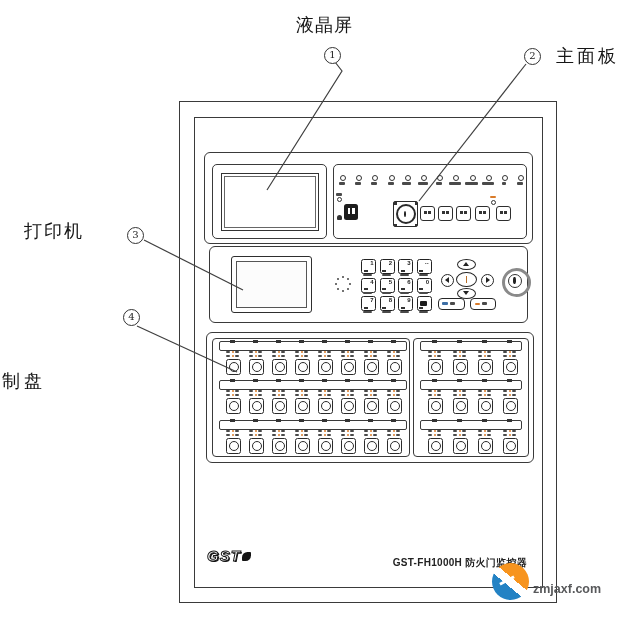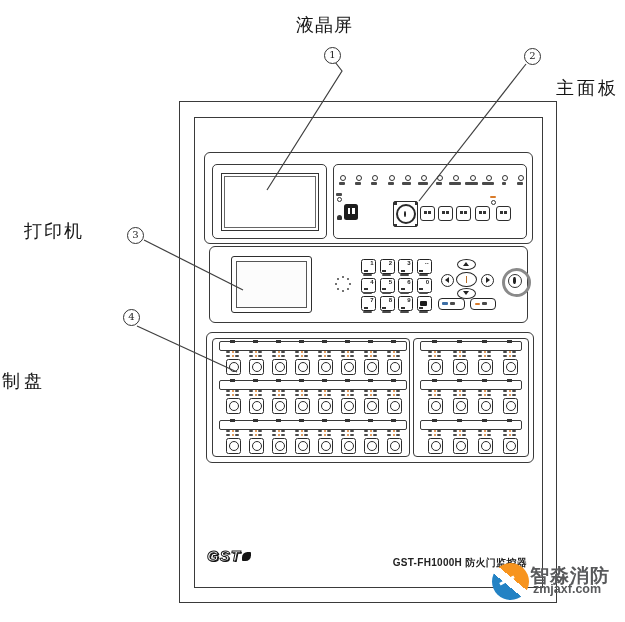--- a/index.html
+++ b/index.html
@@ -617,25 +617,24 @@
     <polyline points="335,62 342,71 267,190" fill="none" stroke="#3f3f3f" stroke-width="1.2"></polyline>
     <line x1="526" y1="64" x2="419" y2="201" stroke="#3f3f3f" stroke-width="1.2"></line>
     <line x1="144" y1="240" x2="243" y2="290" stroke="#3f3f3f" stroke-width="1.2"></line>
     <line x1="137" y1="326" x2="237" y2="372" stroke="#3f3f3f" stroke-width="1.2"></line>
   </svg>
 
   <div class="anno" style="left:296px;top:13px;letter-spacing:1px;">液晶屏</div>
   <div class="callout" style="left:324px;top:47px;">1</div>
 
   <div class="callout" style="left:524px;top:48px;">2</div>
-  <div class="anno" style="left:556px;top:44px;letter-spacing:3px;margin-top:32px;">主面板</div>
+  <div class="anno" style="left:556px;top:44px;letter-spacing:3px;">主面板</div>
 
   <div class="anno" style="left:24px;top:219px;letter-spacing:2px;">打印机</div>
   <div class="callout" style="left:127px;top:227px;">3</div>
 
   <div class="callout" style="left:123px;top:309px;">4</div>
   <div class="anno" style="left:2px;top:369px;letter-spacing:4px;">制盘</div>
 
   <div class="wm-logo" style="left:492px;top:563px;"></div>
-  <div class="wm-name" style="left:530px;top:563px;">智淼消防</div>
   <div class="wm-url" style="left:533px;top:582px;">zmjaxf.com</div>
 
 </div>
 
 </body></html>

